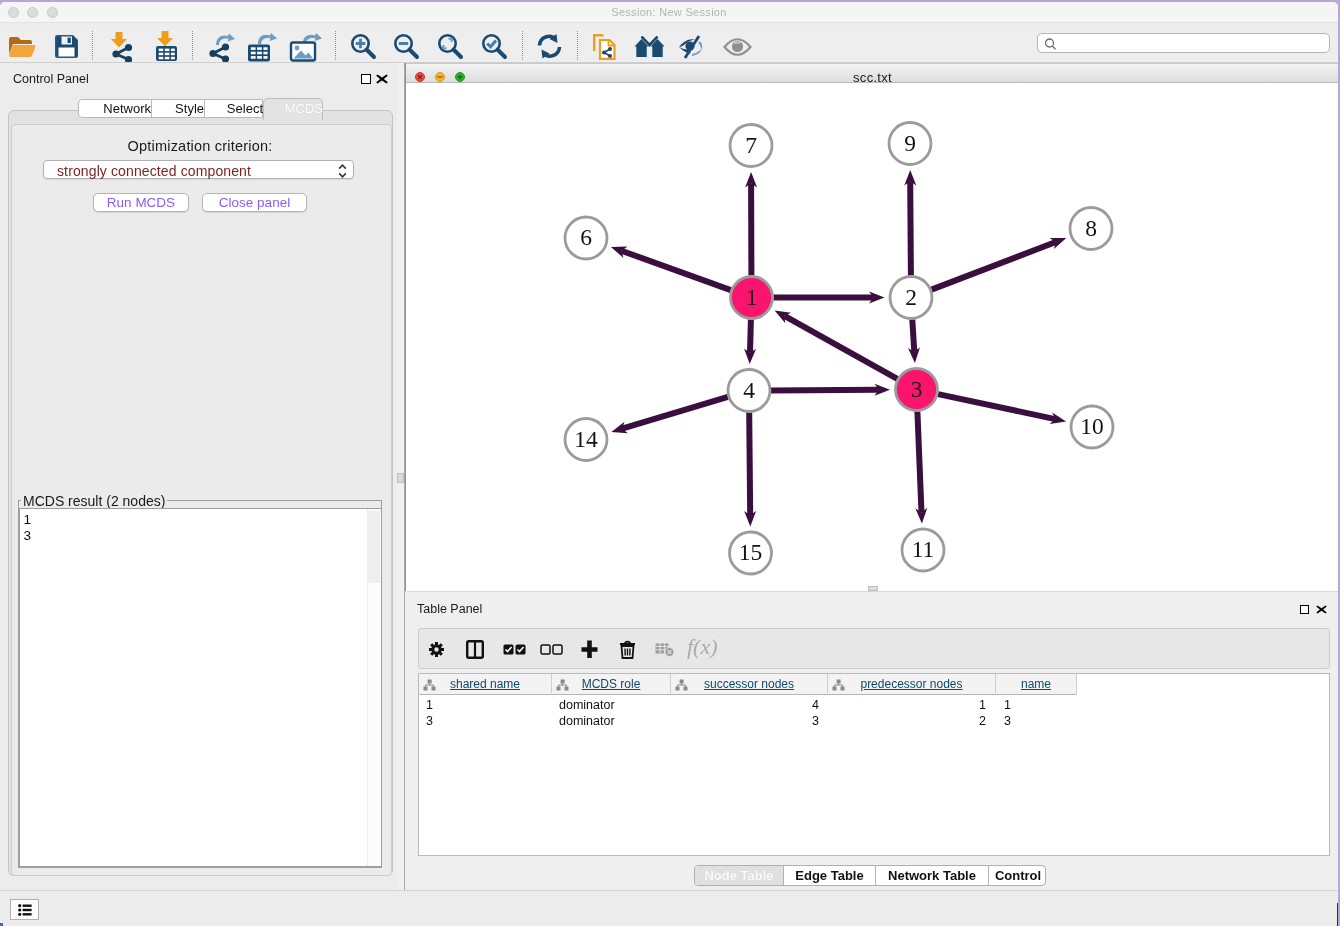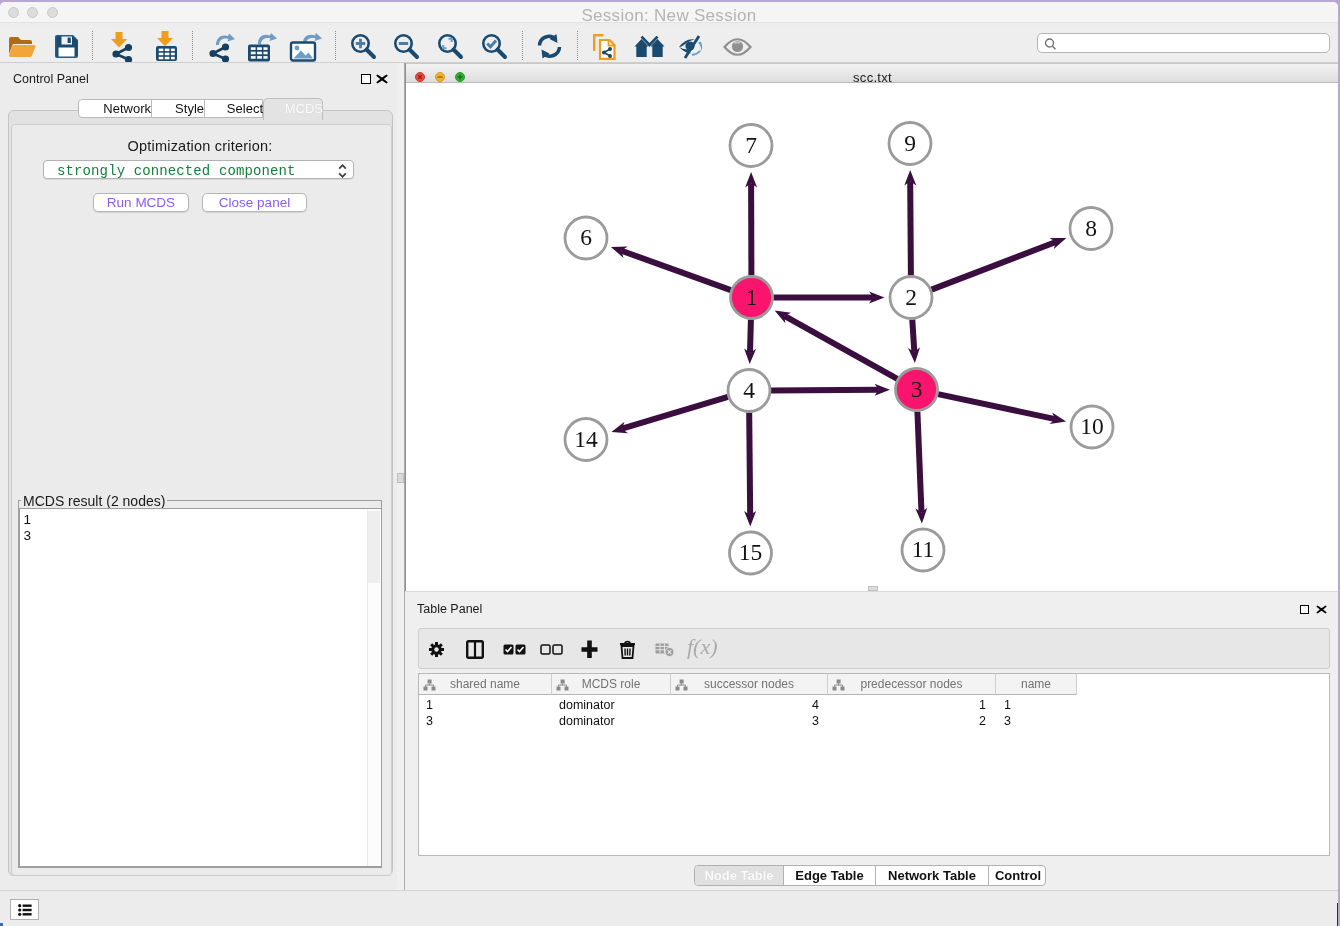--- a/index.html
+++ b/index.html
@@ -5,21 +5,21 @@
 * { margin:0; padding:0; box-sizing:border-box; }
 html,body { width:1340px; height:926px; overflow:hidden; }
 body { background:#b7a7d2; font-family:"Liberation Sans",sans-serif; position:relative; }
 #win { position:absolute; left:0; top:2px; width:1338px; height:924px; background:#ededed;
   border-radius:5px 5px 0 0; overflow:hidden; }
 
 #titlebar { position:absolute; left:0; top:0; width:100%; height:21px; background:#f5f5f5; border-bottom:1px solid #e3e3e3; }
 .tl { position:absolute; top:4.5px; width:11px; height:11px; border-radius:50%;
   background:#dcdcdc; border:1px solid #c9c9c9; }
 #title { position:absolute; top:3.5px; left:0; width:100%; text-align:center;
-  font-size:17px; letter-spacing:0.3px; color:#b4b4b4; }
+  font-size:11px; letter-spacing:0.3px; color:#b4b4b4; }
 
 #toolbar { position:absolute; left:0; top:25px; width:100%; height:36px; background:#eeeeee;
   border-bottom:1px solid #cfcfcf; }
 .tbi { position:absolute; top:5px; }
 .tsep { position:absolute; top:4px; height:29px; width:0;
   border-left:1.5px dotted #8f8f8f; }
 #search { position:absolute; left:1037px; top:5.5px; width:293px; height:20px; background:#fff;
   border:1px solid #b5b5b5; border-radius:5px; }
 
 #cpanel { position:absolute; left:0; top:61px; width:397px; height:827px; background:#ececec; }
@@ -48,21 +48,21 @@
 #statusbar { position:absolute; left:0; top:888px; width:100%; height:36px; background:#ececec;
   border-top:1px solid #d4d4d4; }
 .cptab { position:absolute; top:36px; height:19px; line-height:19px; text-align:right;
   font-size:13px; color:#111; }
 .cpbtn { position:absolute; top:130px; height:19px; line-height:18px; text-align:center;
   font-size:13.5px; color:#8b5cf6; background:#fff; border:1px solid #b5b5b5; border-radius:5px;
   box-shadow:0 1px 1px rgba(0,0,0,0.1); }
 #thead { position:absolute; left:0; top:0; width:658px; height:21px; background:#f3f3f3;
   border-bottom:1px solid #b5b5b5; }
 .hc { position:absolute; top:0; height:21px; line-height:21px; text-align:center;
-  font-size:12px; color:#737373; border-right:1px solid #cfcfcf; }
+  font-size:12px; color:#0c4a6e; border-right:1px solid #cfcfcf;text-decoration:underline; }
 .hic { position:absolute; left:4px; top:5px; }
 .trow { position:absolute; left:0; width:912px; height:16px; font-size:12.5px; color:#111; }
 .trow span { position:absolute; top:0; }
 #btabs { position:absolute; left:289px; top:273px; width:352px; height:21px; background:#fff;
   border:1px solid #b0b0b0; border-radius:4px; }
 .btab { position:absolute; top:0; height:19px; line-height:19px; text-align:center;
   font-size:13px; font-weight:bold; color:#111; }
 </style>
 </head>
 <body>
@@ -233,21 +233,21 @@
 
     <div style="position:absolute;left:263px;top:35px;width:60px;height:22px;background:#e3e3e3;border:1px solid #bdbdbd;border-bottom:none;border-radius:5px 5px 0 0;"></div>
     <div style="position:absolute;left:78px;top:36px;width:185px;height:19px;background:#fff;border:1px solid #b9b9b9;border-radius:4px 0 0 4px;"></div>
     <div class="cptab" style="left:78px;width:73px;">Network</div>
     <div class="cptab" style="left:151px;width:53px;border-left:1px solid #b9b9b9;">Style</div>
     <div class="cptab" style="left:204px;width:59px;border-left:1px solid #b9b9b9;">Select</div>
     <div class="cptab" style="left:263px;width:60px;color:#fdfdfd;text-shadow:0 0 1px #c9c9c9;">MCDS</div>
 
     <div style="position:absolute;left:0;top:75px;width:400px;text-align:center;font-size:14.5px;letter-spacing:0.2px;color:#1a1a1a;">Optimization criterion:</div>
     <div style="position:absolute;left:43px;top:97px;width:311px;height:19px;background:#fff;border:1px solid #b2b2b2;border-radius:4px;box-shadow:0 1px 1px rgba(0,0,0,0.08);">
-      <div style="position:absolute;left:13px;top:1.5px;font-size:14px;letter-spacing:0.12px;color:#15803d;font-family:Liberation Mono, monospace;">strongly connected component</div>
+      <div style="position:absolute;left:13px;top:1.5px;font-size:14px;letter-spacing:0.12px;color:#7f1d1d;">strongly connected component</div>
       <svg style="position:absolute;right:6px;top:2.5px;" width="9" height="14" viewBox="0 0 9 14">
           <path d="M1.2 4.6 L4.5 1.2 L7.8 4.6 M1.2 9.4 L4.5 12.8 L7.8 9.4" fill="none" stroke="#3a3a3a" stroke-width="1.7"></path>
         </svg>
     </div>
     <div class="cpbtn" style="left:93px;width:96px;">Run MCDS</div>
     <div class="cpbtn" style="left:202px;width:105px;">Close panel</div>
 
     <div style="position:absolute;left:18px;top:437px;width:364px;height:368px;border:1px solid #9f9f9f;"></div>
     <div style="position:absolute;left:21px;top:430px;background:#ebebeb;padding:0 2px;font-size:14px;color:#1a1a1a;">MCDS result (2 nodes)</div>
     <div style="position:absolute;left:18.5px;top:445px;width:363px;height:359px;background:#fff;border:1px solid #9e9e9e;">

